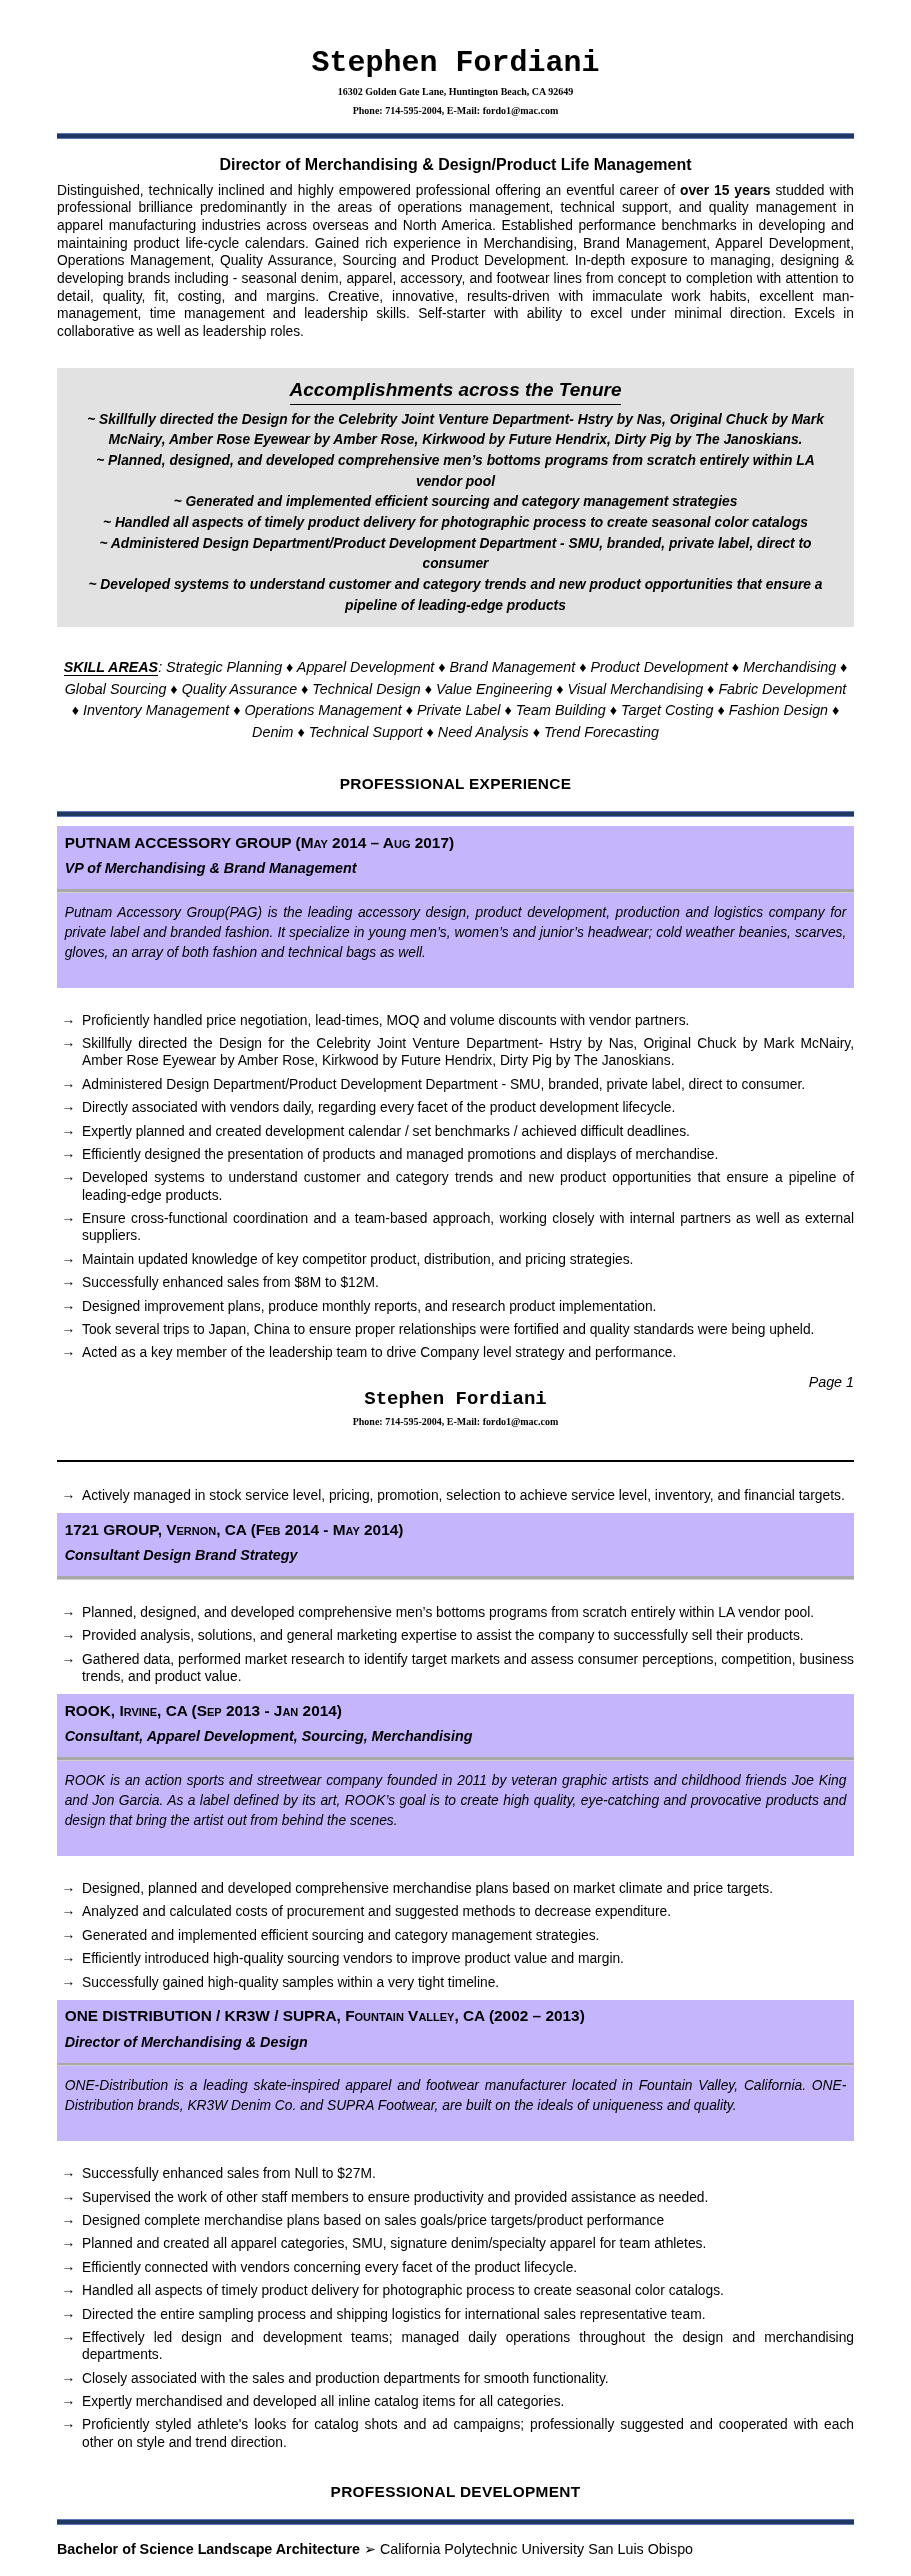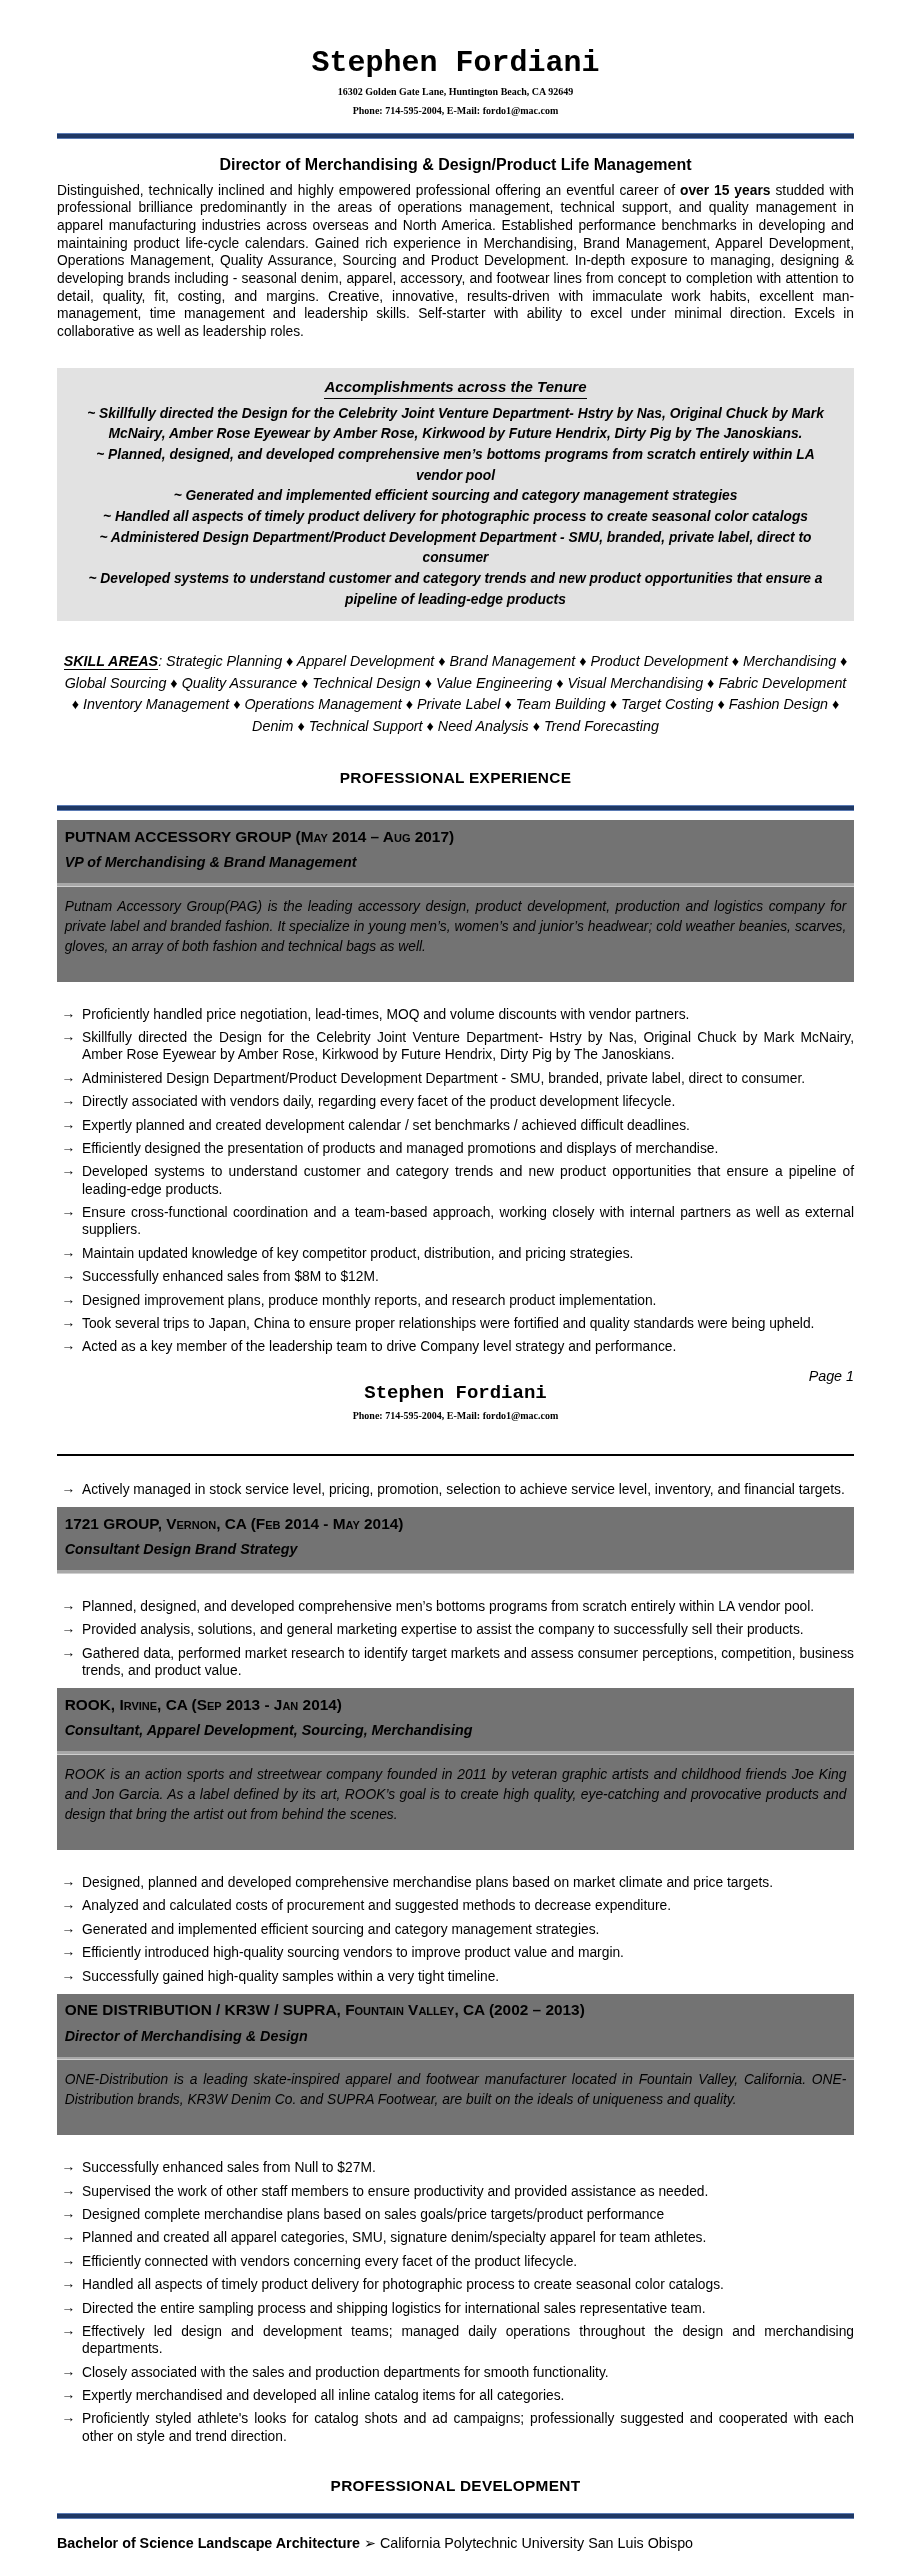--- a/index.html
+++ b/index.html
@@ -40,38 +40,38 @@
     background:#e2e2e2;
     margin-top:27.5px;
     padding:7.7px 23px 11px 23px;
     text-align:center;
     font-weight:bold;font-style:italic;
     line-height:1.5;font-size:13.8px;
   }
   .acc-heading{
     display:inline-block;
     border-bottom:1.7px solid #000;
-    font-size:15px;
+    font-size:19px;
     margin-bottom:4.4px;
   }
   
   .skills{
     text-align:center;font-style:italic;font-size:14.3px;
     line-height:1.5;margin:30px 3.3px 0 3.3px;
   }
   .skills-label{font-weight:bold;border-bottom:1.7px solid #000;}
   
   .sec-heading{
     text-align:center;font-weight:bold;font-size:15.4px;
     margin:32px 0 0 0;letter-spacing:0.3px;
   }
   .sec-rule{margin-top:17.6px;}
   
   .job-block{
-    background:#737373;
+    background:#c4b5fd;
     margin-top:8.8px;
     padding:7.7px 7.7px 0 7.7px;
   }
   .job-company{
     font-weight:bold;font-size:15.4px;
     font-variant:small-caps;
     line-height:1.2;
   }
   .job-role{
     font-weight:bold;font-style:italic;font-size:14.3px;

